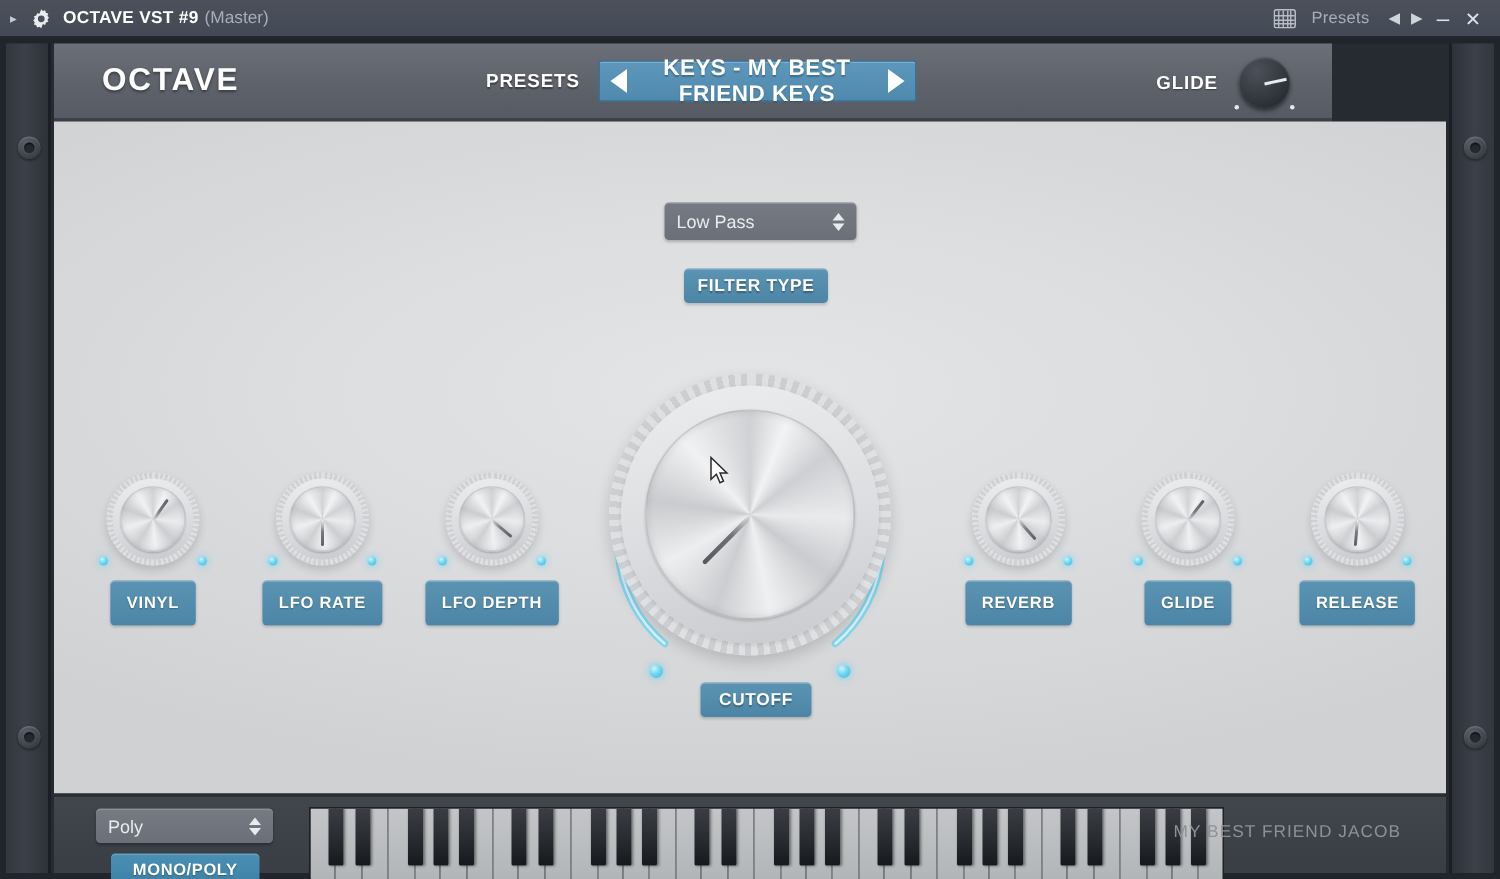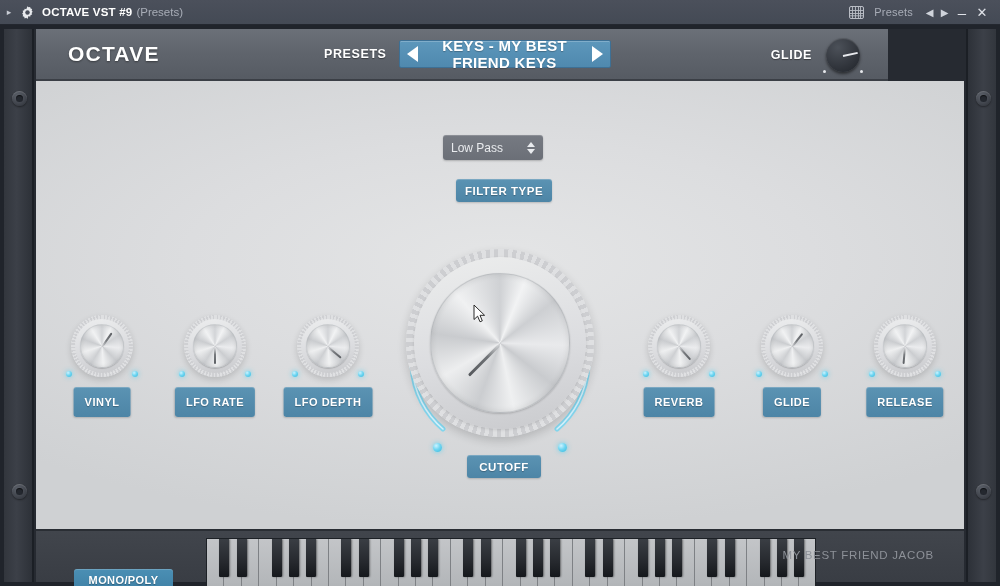--- a/index.html
+++ b/index.html
@@ -153,21 +153,21 @@
 
   
   .panel {
     position: absolute; left: 32px; top: 52px; width: 928px; height: 448px;
     background:
       radial-gradient(ellipse 75% 60% at 50% 40%, #e4e5e6 0%, #dcdddf 45%, #cfd1d3 100%);
   }
 
   
   .dropdown {
-    position: absolute; width: 100px; height: 25px;
+    position: absolute; width: 128px; height: 25px;
     background: linear-gradient(180deg, #767a82 0%, #6b6f77 100%);
     border-radius: 3px;
     display: flex; align-items: center; padding: 0 8px;
     box-shadow: inset 0 1px 0 rgba(255,255,255,.16), 0 1px 2px rgba(0,0,0,.22);
   }
   .dropdown .dval {
     color: #e9ebee; font-size: 12px; flex: 1;
   }
   .dd-arrows {
     display: flex; flex-direction: column; align-items: center; gap: 2px;
@@ -349,21 +349,21 @@
 
   <div class="titlebar">
     <div class="tb-arrow">▸</div>
     <div class="tb-gear">
       <svg width="15" height="15" viewBox="0 0 16 16">
         <path fill="#e9ebee" d="M8 1.2l1.1 1.3 1.7-.5.5 1.7 1.7.5-.6 1.6 1.1 1.4-1.1 1.3.6 1.7-1.7.5-.5 1.7-1.7-.6L8 14.8l-1.3-1.1-1.7.6-.5-1.7-1.7-.5.6-1.7L2.3 9.2l1.1-1.4-.6-1.6 1.7-.5.5-1.7 1.7.5z"></path>
         <circle cx="8" cy="8" r="2.4" fill="#4b505b"></circle>
       </svg>
     </div>
     <div class="tb-title">OCTAVE VST #9</div>
-    <div class="tb-sub">(Presets)</div>
+    <div class="tb-sub">(Master)</div>
 
     <div class="tb-right">
       <div class="tb-gridicon">
         <svg width="15" height="13" viewBox="0 0 15 13">
           <rect x="0.5" y="0.5" width="14" height="12" rx="1.5" fill="none" stroke="#b9bdc5" stroke-width="1"></rect>
           <path d="M3.5 1v11M6.5 1v11M9.5 1v11M11.5 1v11M1 4.5h13M1 7.5h13M1 9.8h13" stroke="#b9bdc5" stroke-width="0.9"></path>
         </svg>
       </div>
       <div class="tb-presets">Presets</div>
       <div class="tb-navbtn">◀</div>
@@ -524,20 +524,27 @@
             <div class="sk-label">RELEASE</div>
           </div>
         </div>
 
       <svg class="cursor" viewBox="0 0 13 19">
         <path d="M1 1 L1 15.5 L4.6 12.2 L7 17.8 L9.3 16.8 L7 11.3 L11.6 11.3 Z" fill="#ffffff" stroke="#2a2a2a" stroke-width="1"></path>
       </svg>
     </div>
 
     <div class="bottom">
+      <div id="poly-dropdown">
+        <div class="dval">Poly</div>
+        <div class="dd-arrows">
+          <div class="dd-up"></div>
+            <div class="dd-dn"></div>
+        </div>
+      </div>
       <div id="monopoly-pill">MONO/POLY</div>
 
       <div class="keyboard">
         <div class="white-keys" id="white-keys" style="width: 610.05px;">
             <div class="wk"></div>
             <div class="wk"></div>
             <div class="wk"></div>
             <div class="wk"></div>
             <div class="wk"></div>
             <div class="wk"></div>

